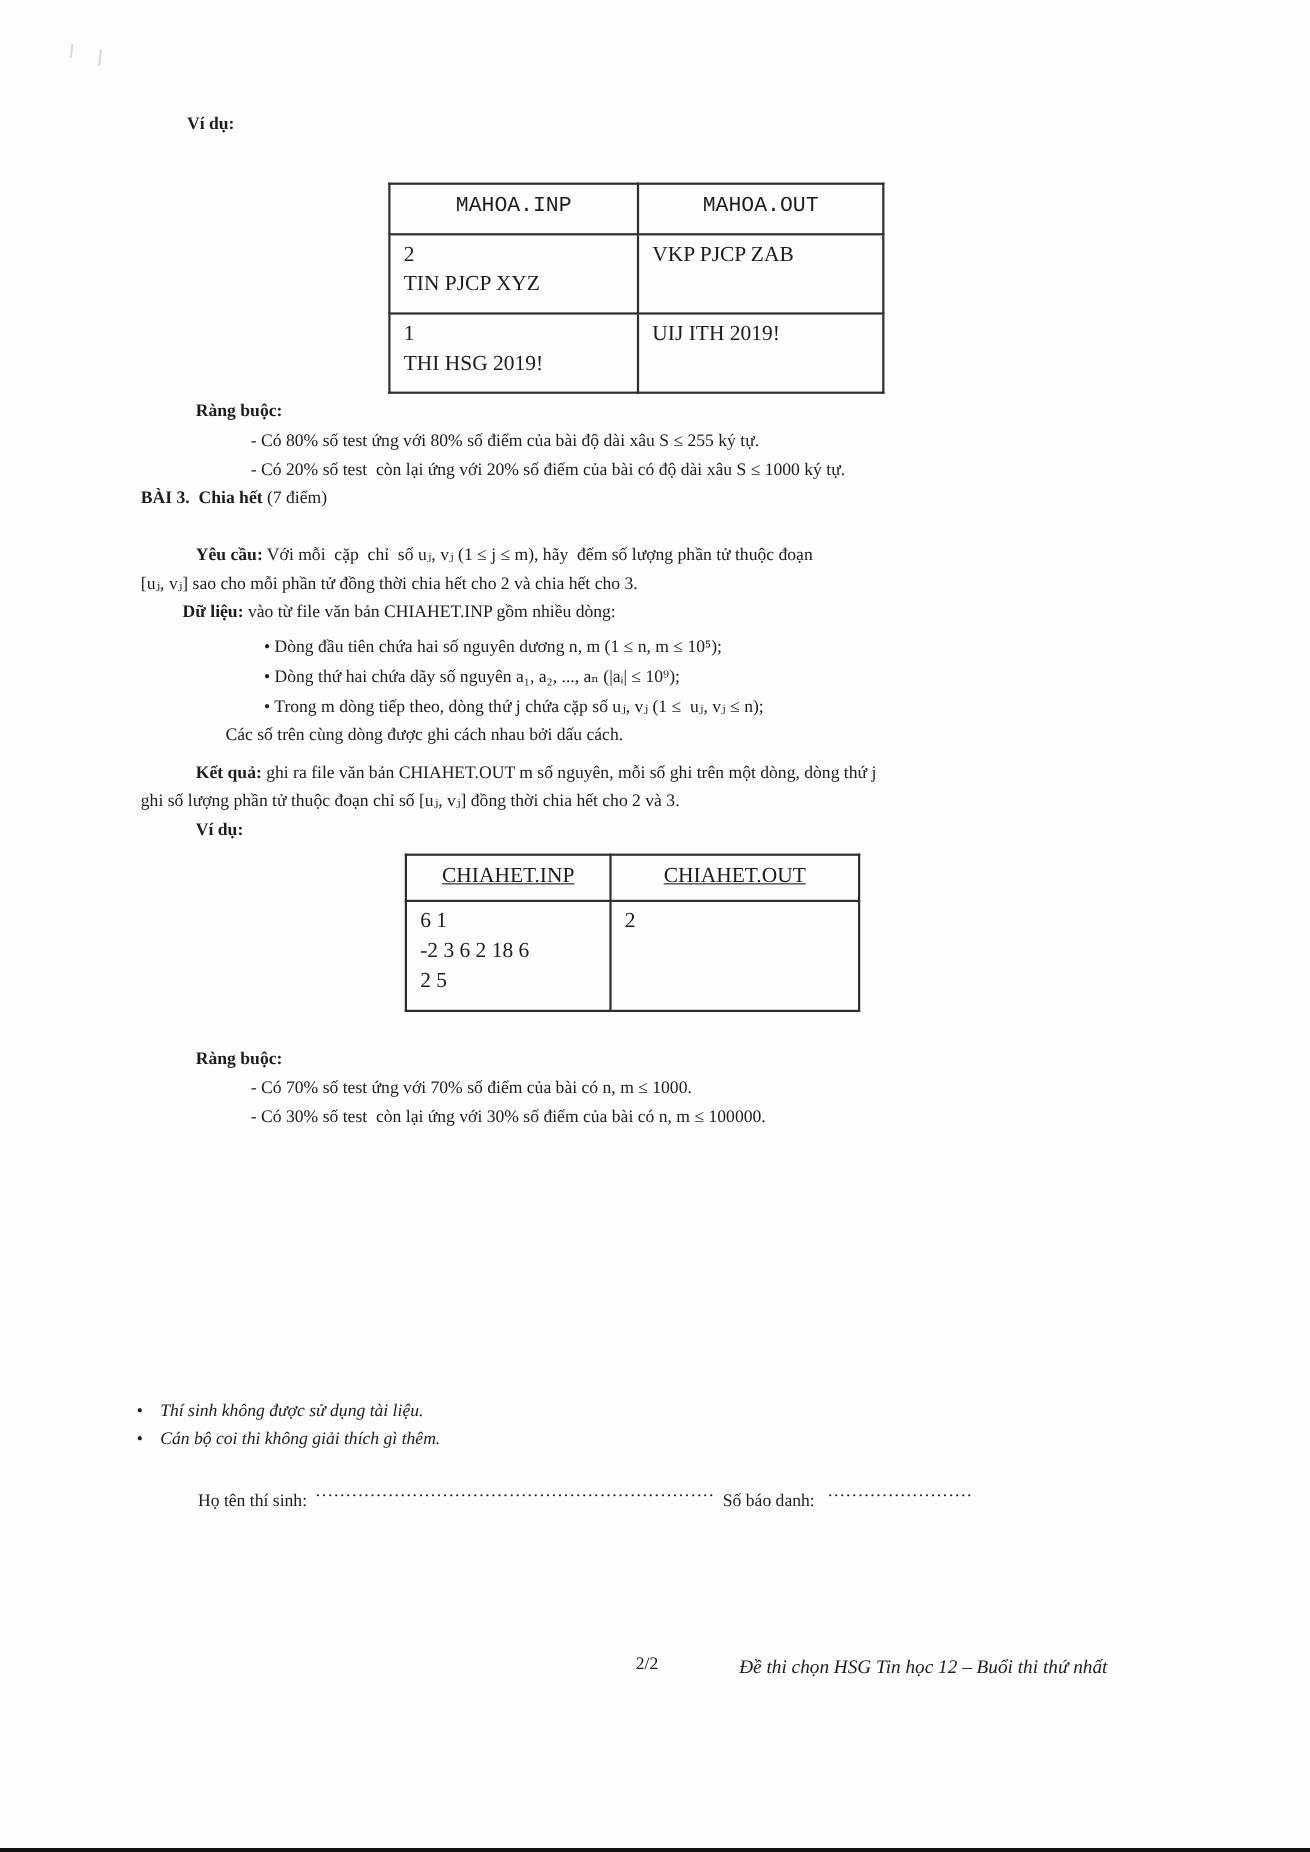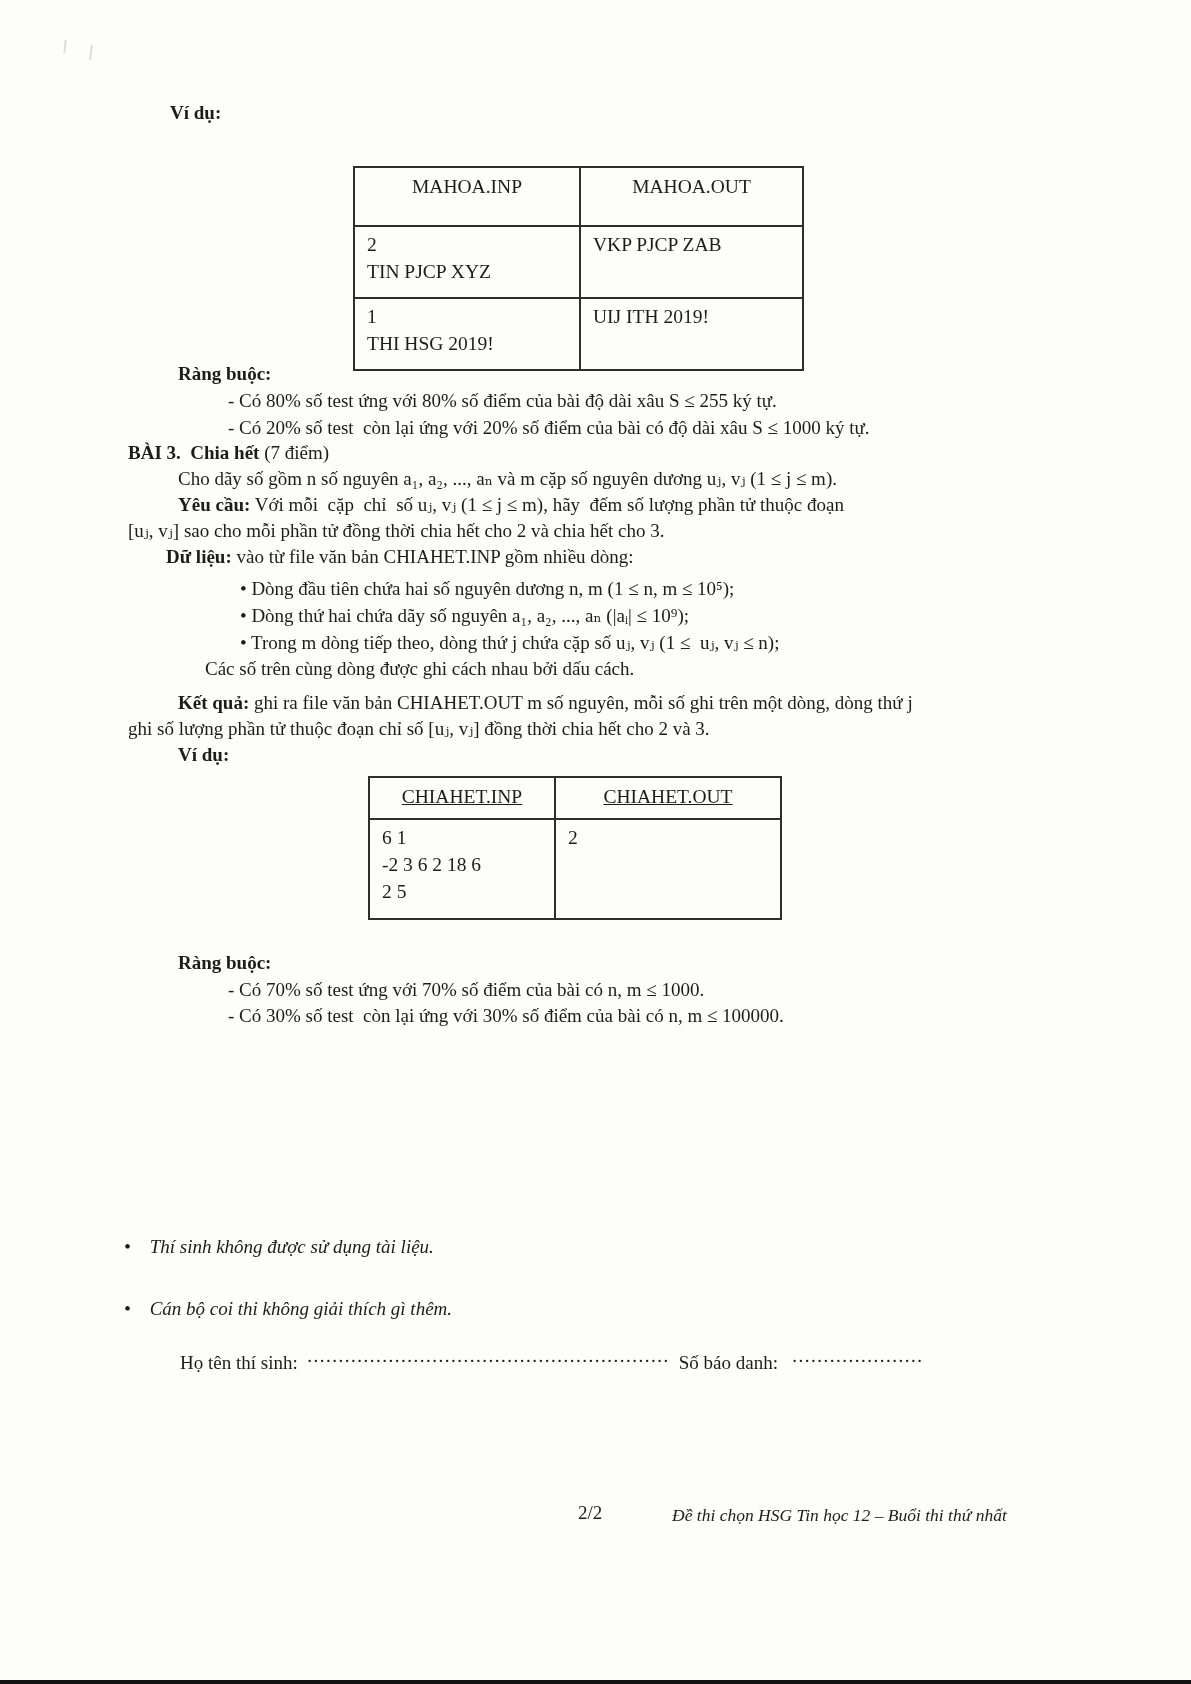--- a/index.html
+++ b/index.html
@@ -5,37 +5,37 @@
   html,body{margin:0;padding:0;background:#e8e8e8;}
   .page{
     position:relative;
     width:1191px;height:1684px;
     background:#fdfdfc;
     font-family:"Liberation Serif","DejaVu Serif",serif;
     color:#1c1c1c;
     overflow:hidden;
     margin:0 auto;
   }
-  .ln{position:absolute;white-space:pre;font-size:19px;line-height:26px;}
+  .ln{position:absolute;white-space:pre;font-size:16px;line-height:26px;}
   .bold{font-weight:bold;}
   .it{font-style:italic;}
   .center{text-align:center;}
   
   table.io{position:absolute;border-collapse:collapse;table-layout:fixed;background:#fdfdfc;}
   table.io th,table.io td{
     border:2px solid #2e2e2e;
     font-weight:normal;
     font-size:19.5px;
     vertical-align:top;
     padding:4px 12px;
   }
   table.io th{text-align:center;padding:8px 6px;}
   table.t1{left:353px;top:166px;width:449px;}
   table.t1 col.c1{width:226px;} table.t1 col.c2{width:223px;}
-  table.t1 tr.hd{height:59px;} table.t1 tr.r1{height:72px;} table.t1 tr.r2{height:72px;}
+  table.t1 tr.hd{height:46px;font-family:Liberation Mono, monospace;} table.t1 tr.r1{height:72px;} table.t1 tr.r2{height:72px;}
   table.t2{left:368px;top:776px;width:412px;}
   table.t2 col.c1{width:186px;} table.t2 col.c2{width:226px;}
   table.t2 tr.hd{height:42px;text-decoration:underline;} table.t2 tr.r1{height:100px;}
   .cell-line{white-space:pre;line-height:27px;}
   
   .dots{display:inline-block;overflow:hidden;white-space:pre;letter-spacing:1.5px;vertical-align:baseline;}
   .dots.name{width:362px;}
   .dots.id{width:132px;}
   
   .scan-marks{position:absolute;left:64px;top:40px;width:50px;height:26px;opacity:.28;}
@@ -86,21 +86,20 @@
     </tr>
   </tbody>
     </table>
 
   <div class="ln bold" style="left:178px;top:361px">Ràng buộc:</div>
   <div class="ln" style="left:228px;top:388px">- Có 80% số test ứng với 80% số điểm của bài độ dài xâu S ≤ 255 ký tự.</div>
   <div class="ln" style="left:228px;top:415px">- Có 20% số test  còn lại ứng với 20% số điểm của bài có độ dài xâu S ≤ 1000 ký tự.</div>
 
   <div class="ln" style="left:128px;top:440px"><span class="bold">BÀI 3.  Chia hết </span><span>(7 điểm)</span></div>
 
-  <div class="ln" style="left:178px;top:466px">Cho dãy số gồm n số nguyên a₁, a₂, ..., aₙ và m cặp số nguyên dương uⱼ, vⱼ (1 ≤ j ≤ m).</div>
 
   <div class="ln" style="left:178px;top:492px"><span class="bold">Yêu cầu:</span><span> Với mỗi  cặp  chỉ  số uⱼ, vⱼ (1 ≤ j ≤ m), hãy  đếm số lượng phần tử thuộc đoạn</span></div>
   <div class="ln" style="left:128px;top:518px">[uⱼ, vⱼ] sao cho mỗi phần tử đồng thời chia hết cho 2 và chia hết cho 3.</div>
 
   <div class="ln" style="left:166px;top:544px"><span class="bold">Dữ liệu:</span><span> vào từ file văn bản CHIAHET.INP gồm nhiều dòng:</span></div>
 
   <div class="ln" style="left:240px;top:576px">• Dòng đầu tiên chứa hai số nguyên dương n, m (1 ≤ n, m ≤ 10⁵);</div>
   <div class="ln" style="left:240px;top:603px">• Dòng thứ hai chứa dãy số nguyên a₁, a₂, ..., aₙ (|aᵢ| ≤ 10⁹);</div>
   <div class="ln" style="left:240px;top:630px">• Trong m dòng tiếp theo, dòng thứ j chứa cặp số uⱼ, vⱼ (1 ≤  uⱼ, vⱼ ≤ n);</div>
   <div class="ln" style="left:205px;top:656px">Các số trên cùng dòng được ghi cách nhau bởi dấu cách.</div>
@@ -131,21 +130,21 @@
       </td>
     </tr>
   </tbody>
     </table>
 
   <div class="ln bold" style="left:178px;top:950px">Ràng buộc:</div>
   <div class="ln" style="left:228px;top:977px">- Có 70% số test ứng với 70% số điểm của bài có n, m ≤ 1000.</div>
   <div class="ln" style="left:228px;top:1003px">- Có 30% số test  còn lại ứng với 30% số điểm của bài có n, m ≤ 100000.</div>
 
 
-  <div class="ln it" style="left:124px;top:1234px">•    Thí sinh không được sử dụng tài liệu.</div>
+  <div class="ln it" style="left:124px;top:1270px">•    Thí sinh không được sử dụng tài liệu.</div>
   <div class="ln it" style="left:124px;top:1296px">•    Cán bộ coi thi không giải thích gì thêm.</div>
 
   <div class="ln" style="left:180px;top:1343px"><span>Họ tên thí sinh:  </span><span class="dots name">........................................................................................................</span><span>  Số báo danh:   </span><span class="dots id">........................................</span></div>
 
   <div class="ln" style="left:578px;top:1500px">2/2</div>
   <div class="ln it footer-title" style="left:672px;top:1502px">Đề thi chọn HSG Tin học 12 – Buổi thi thứ nhất</div>
 
   <div class="bottom-bar"></div>
 </div>
 

